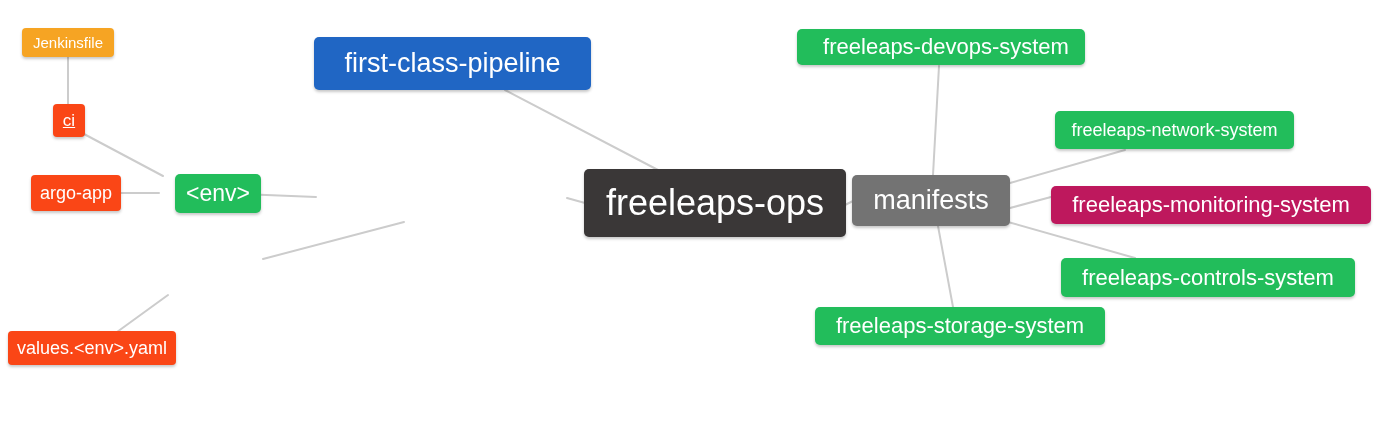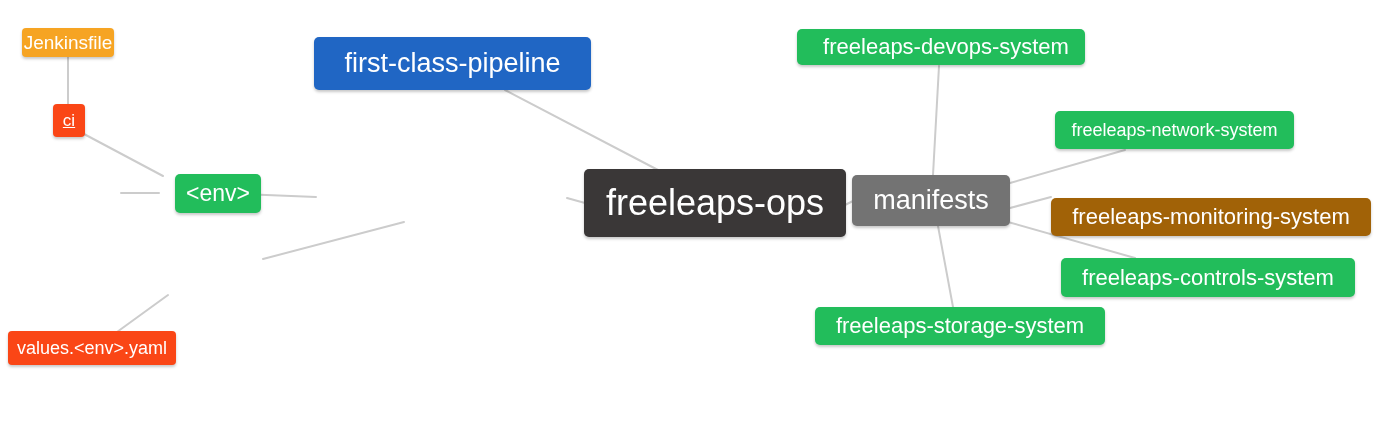--- a/index.html
+++ b/index.html
@@ -34,21 +34,21 @@
     justify-content: center;
     color: #ffffff;
     border-radius: 5px;
     box-shadow: 0 2px 3px rgba(0,0,0,0.22);
     white-space: nowrap;
     line-height: 1;
     cursor: pointer;
     box-sizing: border-box;
   }
   
-  .n-jenkinsfile          { left: 22px;   top: 28px;  width: 92px;  height: 29px; font-size: 19px; border-radius: 4px; }
+  .n-jenkinsfile          { left: 22px;   top: 28px;  width: 92px;  height: 29px; font-size: 15px; border-radius: 4px; }
   .n-ci                   { left: 53px;   top: 104px; width: 32px;  height: 33px; font-size: 17px; border-radius: 4px; }
   .n-argo-app             { left: 31px;   top: 175px; width: 90px;  height: 36px; font-size: 18px; border-radius: 4px; }
   .n-env                  { left: 159px;  top: 174px; width: 86px;  height: 39px; font-size: 23px; margin-left: 16px; }
   .n-helm-pkg             { left: 147px;  top: 257px; width: 118px; height: 38px; font-size: 23px; }
   .n-values-env-yaml      { left: 8px;    top: 331px; width: 168px; height: 34px; font-size: 18px; border-radius: 4px; }
   .n-first-class-pipeline { left: 314px;  top: 37px;  width: 277px; height: 53px; font-size: 27px; }
   .n-service-name         { left: 316px;  top: 172px; width: 251px; height: 50px; font-size: 27px; }
   .n-freeleaps-ops        { left: 584px;  top: 169px; width: 262px; height: 68px; font-size: 36px; }
   .n-manifests            { left: 852px;  top: 175px; width: 158px; height: 51px; font-size: 27px; }
   .n-devops-system        { left: 797px;  top: 29px;  width: 288px; height: 36px; font-size: 22px; }
@@ -74,24 +74,25 @@
     <line class="edge" x1="845" y1="205" x2="853" y2="201" stroke="#cccccc"></line>
     <line class="edge" x1="939" y1="66" x2="933" y2="175" stroke="#cccccc"></line>
     <line class="edge" x1="1010" y1="183" x2="1125" y2="150" stroke="#cccccc"></line>
     <line class="edge" x1="1010" y1="208" x2="1051" y2="197" stroke="#cccccc"></line>
     <line class="edge" x1="1008" y1="222" x2="1135" y2="258" stroke="#cccccc"></line>
     <line class="edge" x1="938" y1="226" x2="953" y2="307" stroke="#cccccc"></line>
   </svg>
 
   <div class="node n-jenkinsfile" style="background: rgb(246, 164, 35);">Jenkinsfile</div>
   <div class="node n-ci" style="background: rgb(250, 70, 22); text-decoration: underline;">ci</div>
+  <div class="node n-argo-app" style="background: rgb(250, 70, 22);">argo-app</div>
   <div class="node n-env" style="background: rgb(34, 189, 91);">&lt;env&gt;</div>
   <div class="node n-values-env-yaml" style="background: rgb(250, 70, 22);">values.&lt;env&gt;.yaml</div>
   <div class="node n-first-class-pipeline" style="background: rgb(32, 102, 196);">first-class-pipeline</div>
   <div class="node n-freeleaps-ops" style="background: rgb(58, 55, 55);">freeleaps-ops</div>
   <div class="node n-manifests" style="background: #737373;">manifests</div>
   <div class="node n-devops-system" style="background: rgb(34, 189, 91); padding-left: 10px;">freeleaps-devops-system</div>
   <div class="node n-network-system" style="background: rgb(34, 189, 91);">freeleaps-network-system</div>
-  <div class="node n-monitoring-system" style="background: #a16207; margin-top: 12px;">freeleaps-monitoring-system</div>
+  <div class="node n-monitoring-system" style="background: #be185d;">freeleaps-monitoring-system</div>
   <div class="node n-controls-system" style="background: rgb(34, 189, 91);">freeleaps-controls-system</div>
   <div class="node n-storage-system" style="background: rgb(34, 189, 91);">freeleaps-storage-system</div>
 
 </div>
 
 </body></html>

